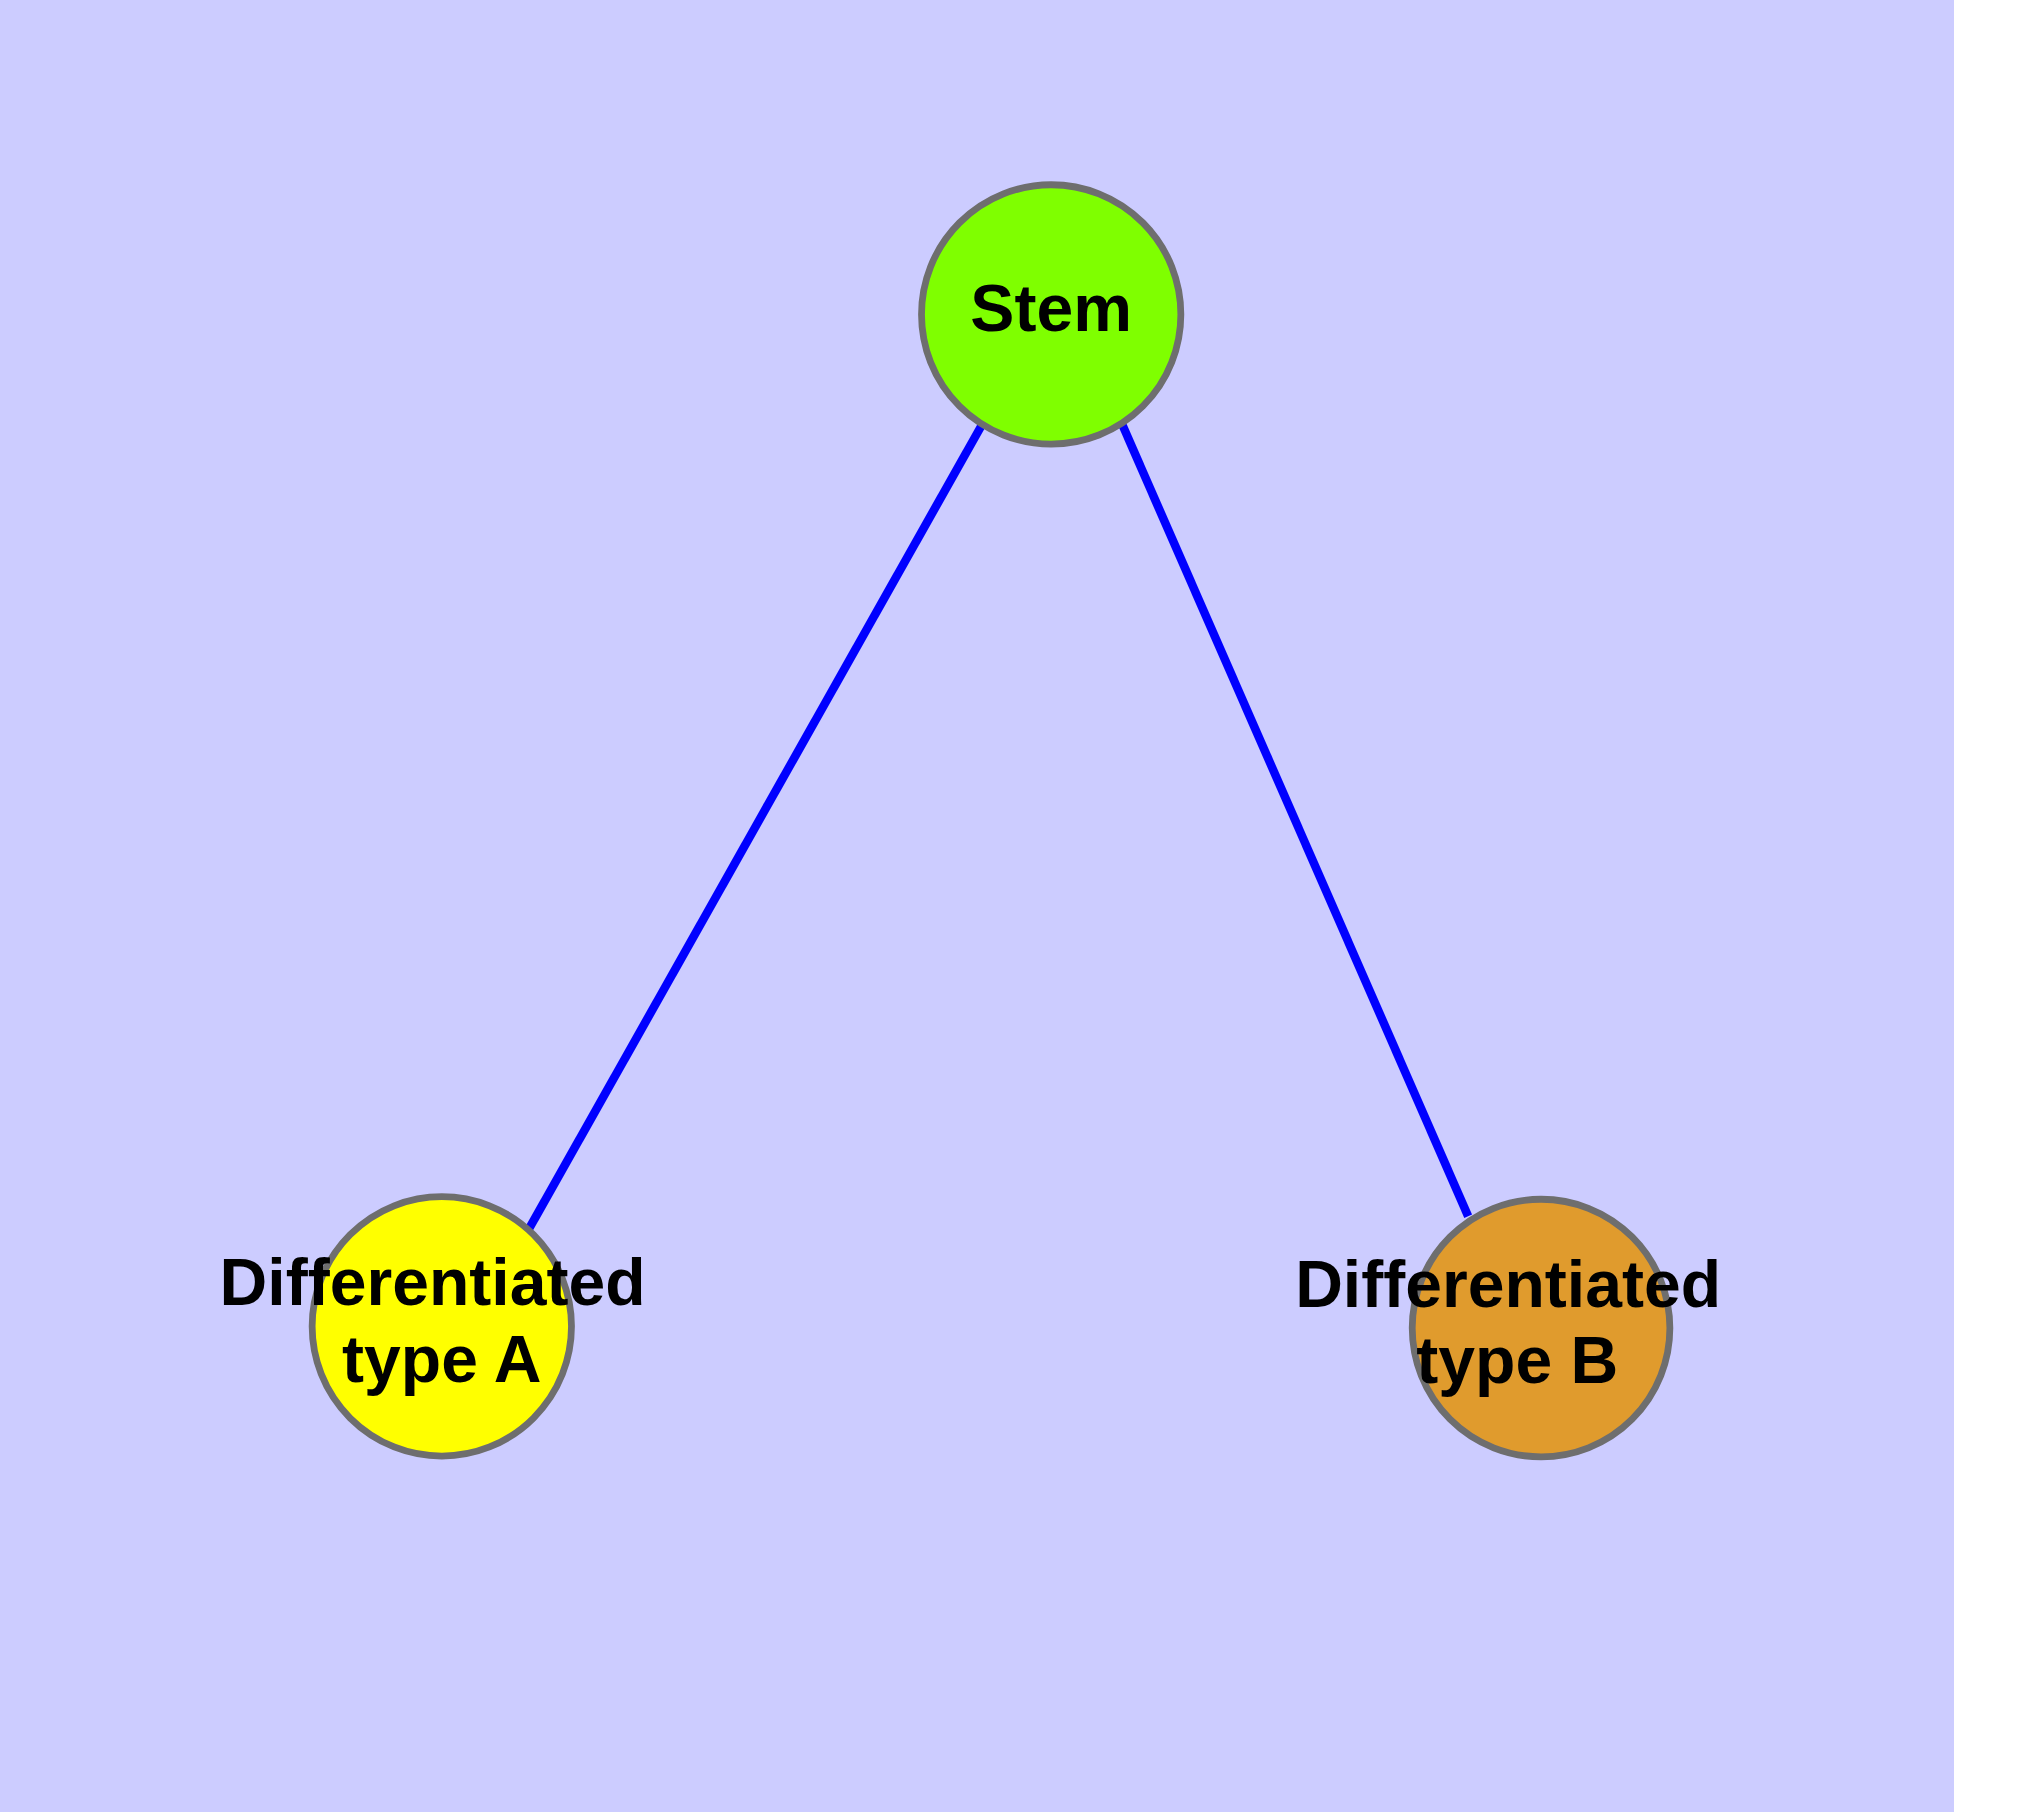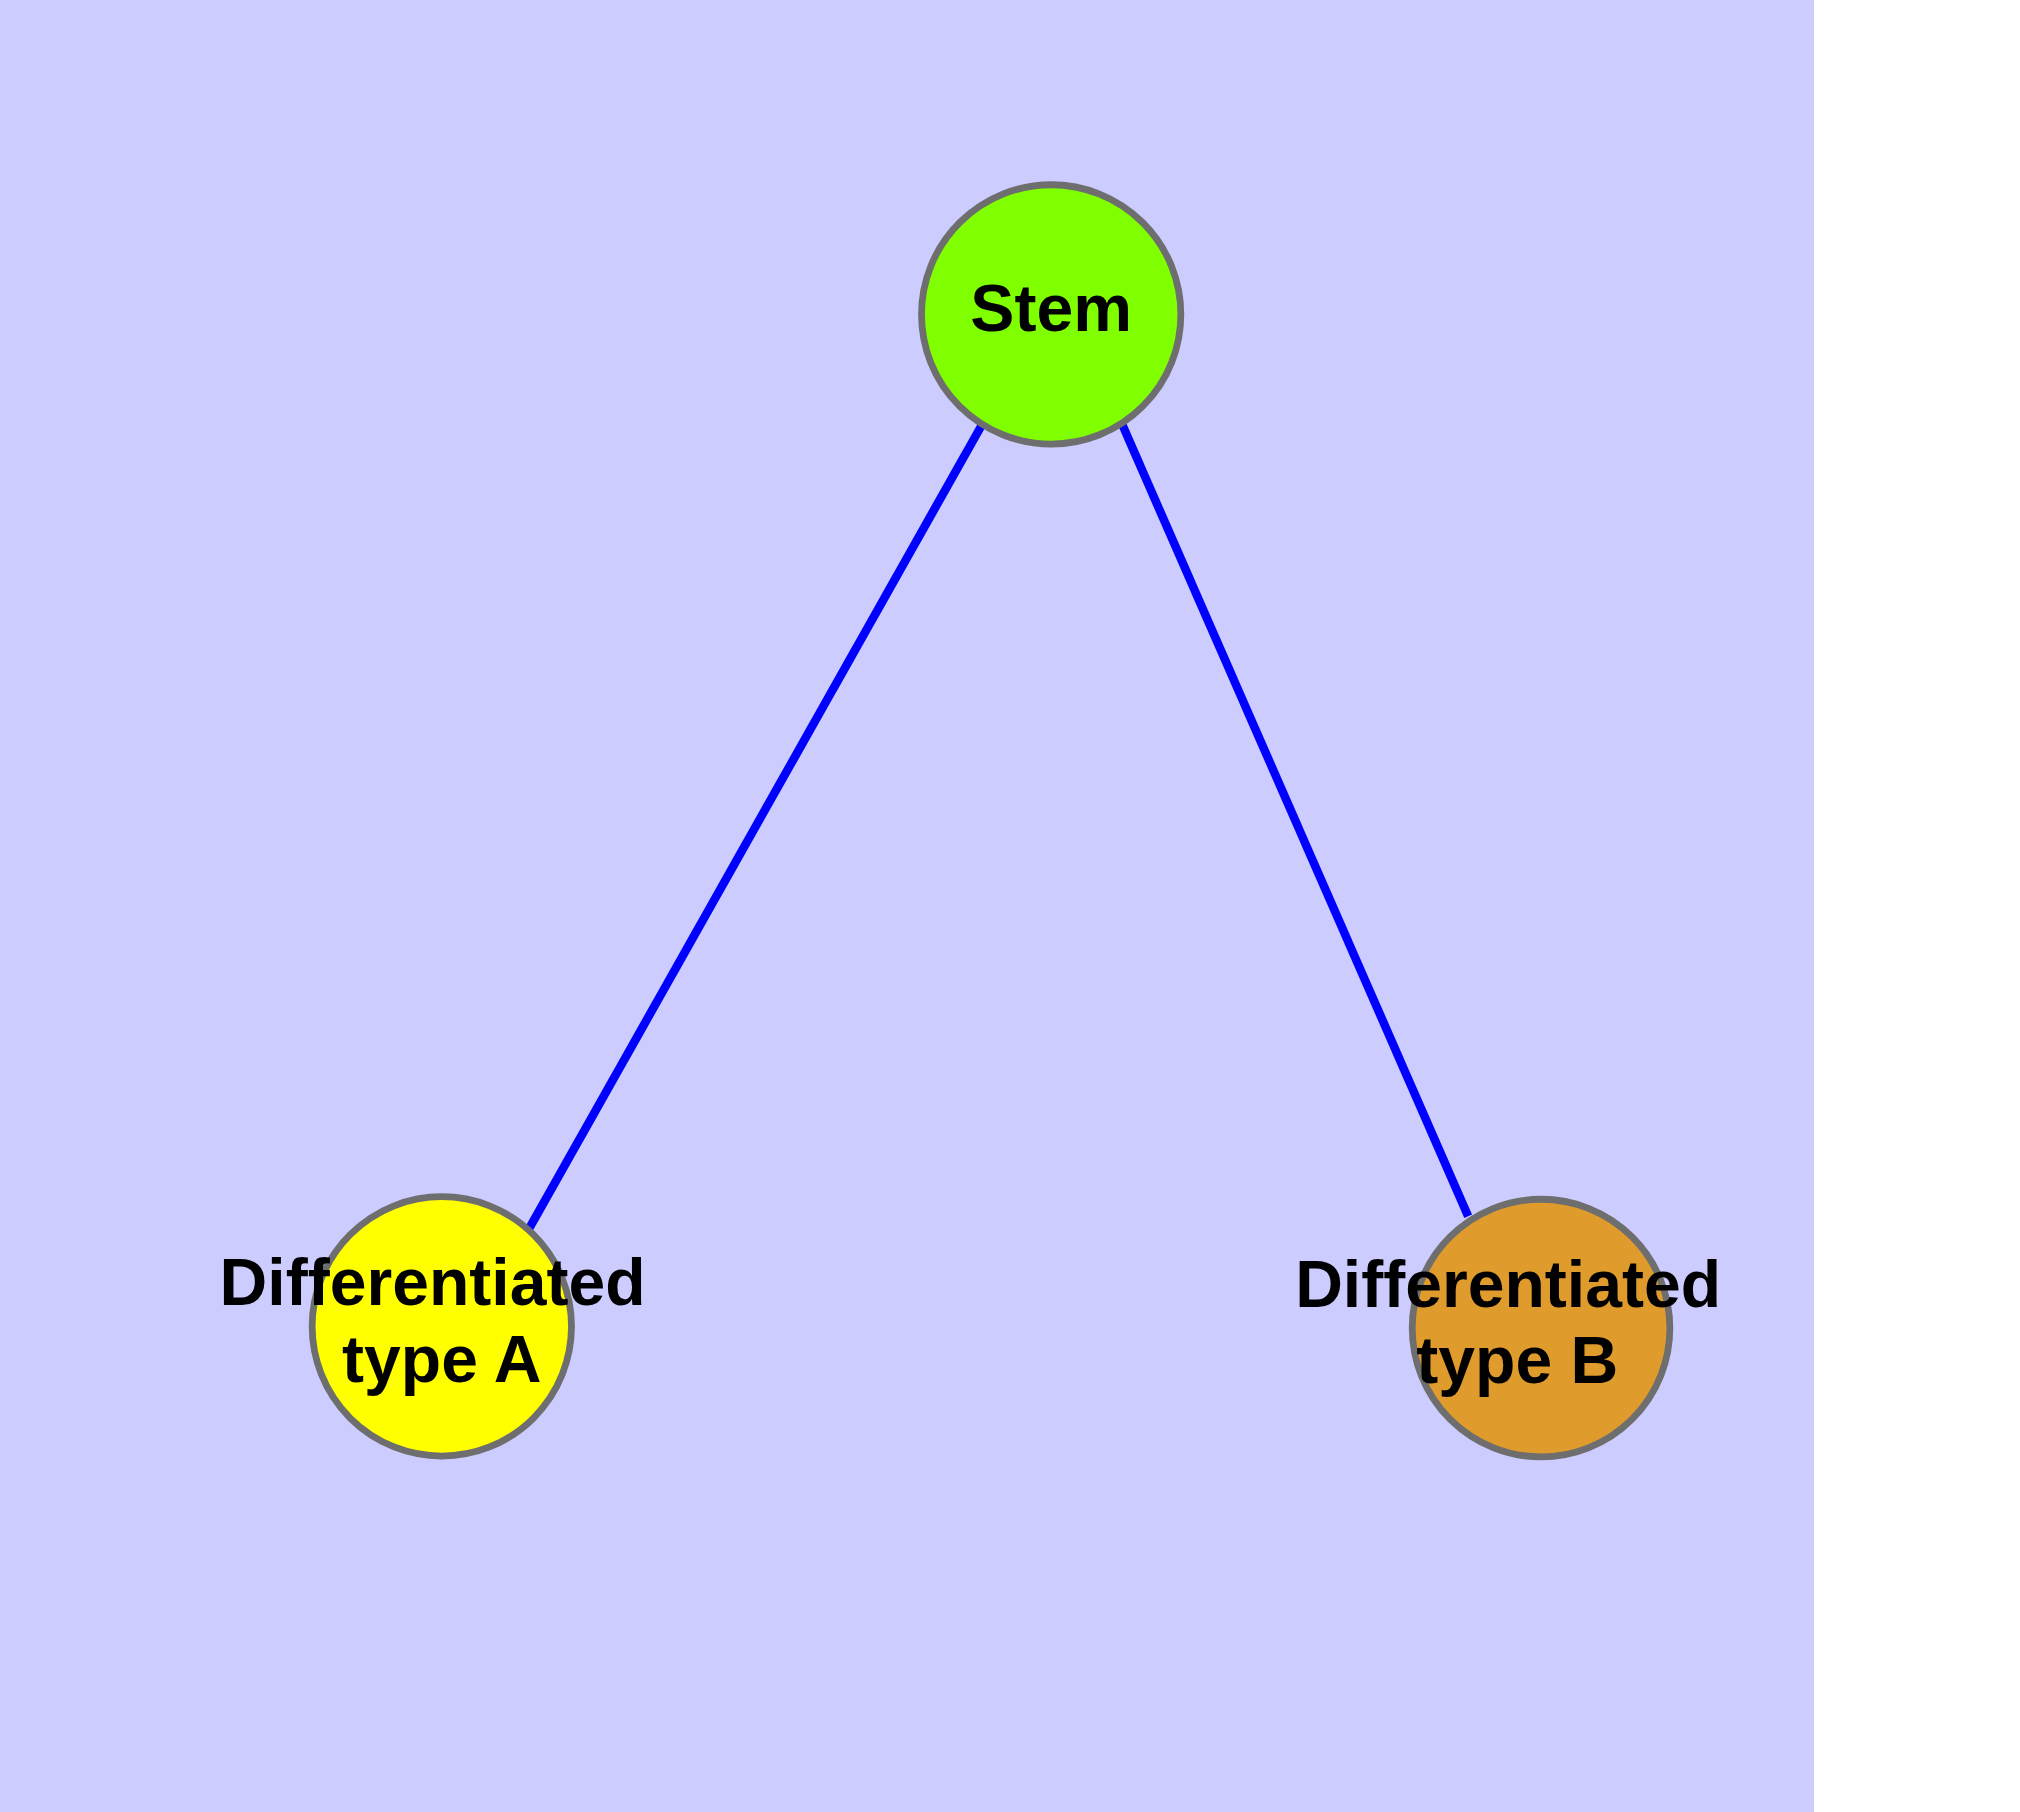--- a/index.html
+++ b/index.html
@@ -2,21 +2,21 @@
 <html style="font-size:13.6px"><head>
 <meta charset="utf-8">
 <style>
   html, body {
     margin: 0;
     padding: 0;
     background: #ffffff;
   }
   #canvas {
     position: relative;
-    width: 1814px;
+    width: 1954px;
     height: 1812px;
     background: #ccccff;
     overflow: hidden;
     font-family: "Liberation Sans", sans-serif;
     text-align: center;
   }
   #graph-svg {
     position: absolute;
     left: 0;
     top: 0;

